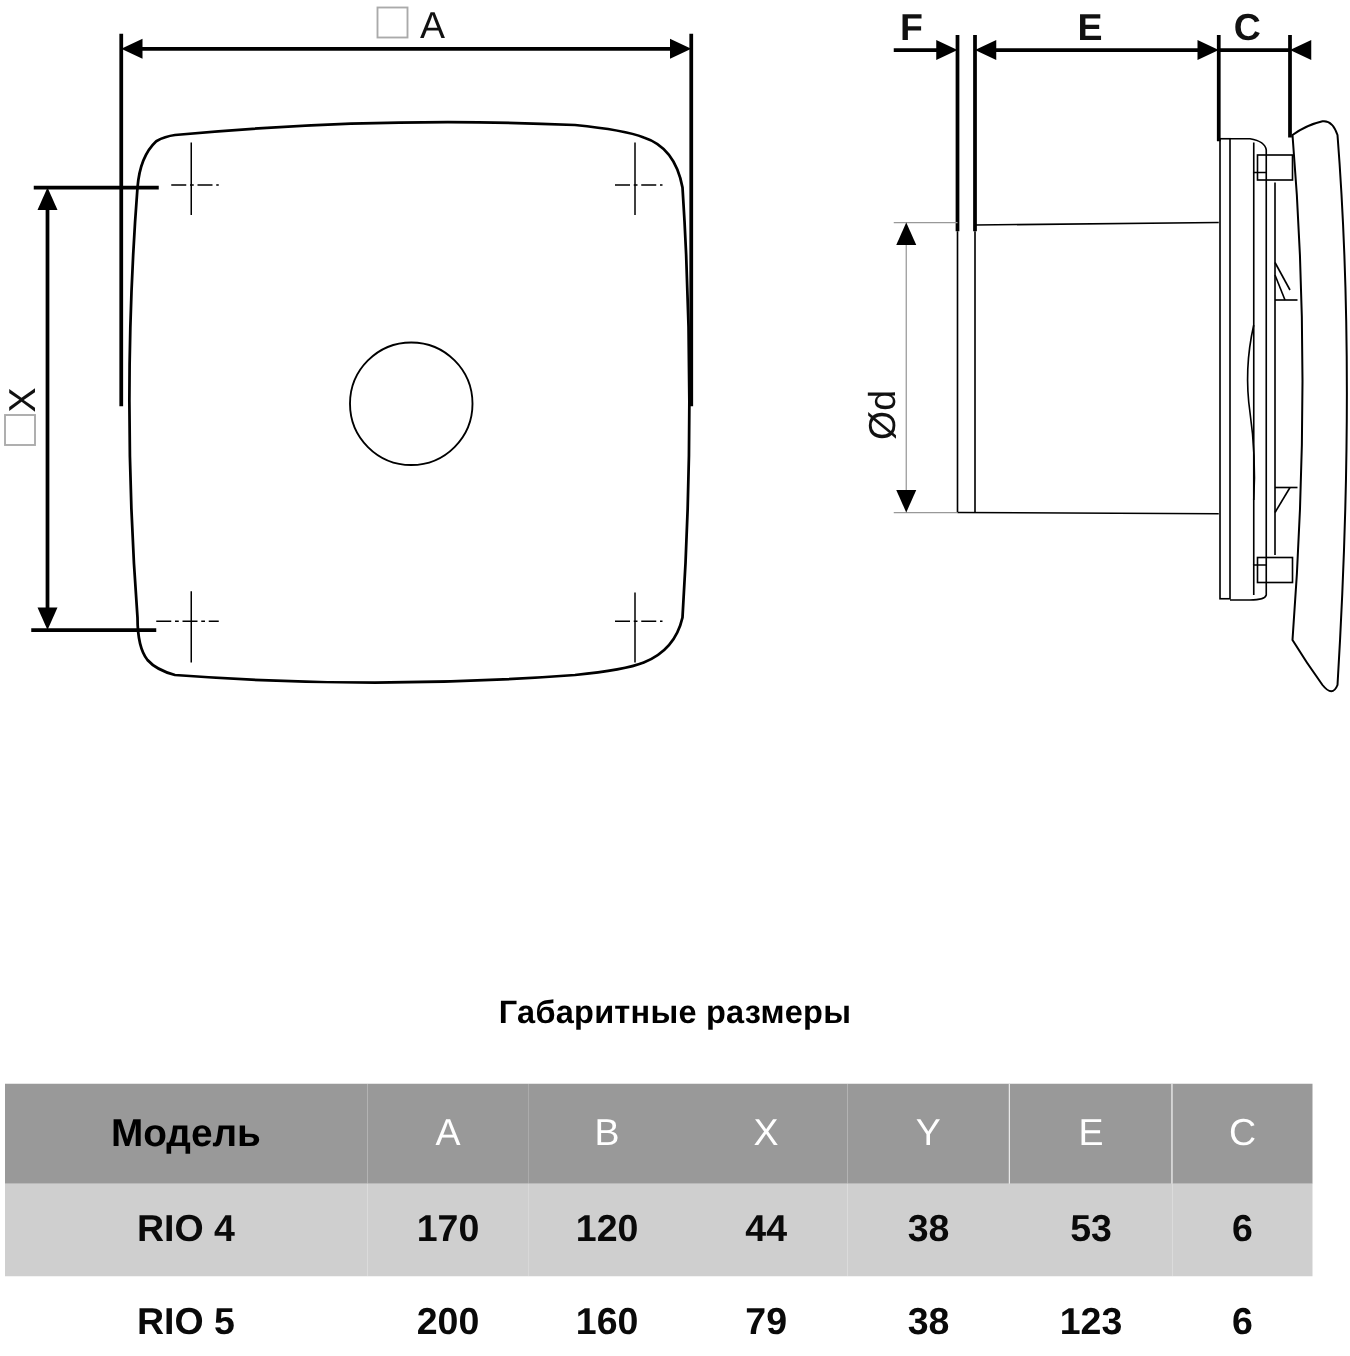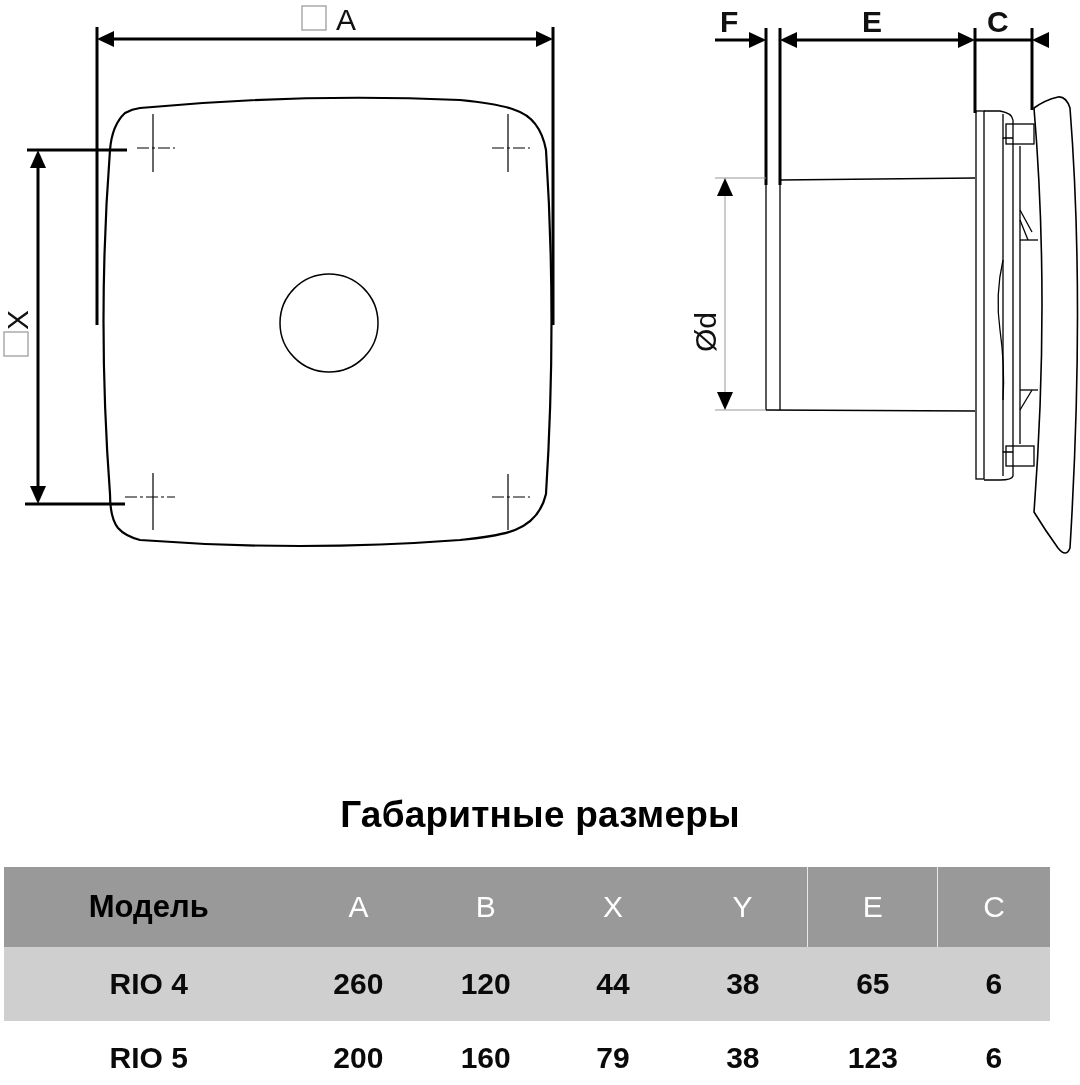--- a/index.html
+++ b/index.html
@@ -2,21 +2,21 @@
 <html><head>
 <meta charset="utf-8">
 <style>
   html, body { margin: 0; padding: 0; background: #ffffff; }
   body { width: 1080px; height: 1085px; position: relative; overflow: hidden;
          font-family: "Liberation Sans", "DejaVu Sans", sans-serif; color: #000; }
   .drawing { position: absolute; left: 0; top: 0; width: 1080px; height: 600px; }
   .dim-label { font-family: "Liberation Sans", sans-serif; font-size: 30px; fill: #111; }
   .dim-label-bold { font-family: "Liberation Sans", sans-serif; font-size: 30px; font-weight: bold; fill: #111; }
   .title { position: absolute; left: 0; width: 1080px; top: 794px; text-align: center;
-           font-size: 37px; font-weight: bold; letter-spacing: 0.2px; }
+           font-size: 26px; font-weight: bold; letter-spacing: 0.2px; }
   table.dims { position: absolute; left: 4px; top: 867px; width: 1046px; border-collapse: collapse; }
   table.dims th, table.dims td { text-align: center; font-weight: bold; padding: 0; }
   table.dims thead tr { background: #999999; height: 80px; padding-left: 28px; }
   table.dims th { font-size: 30px; color: #ffffff; font-weight: normal; }
   table.dims th.model-h { color: #000; font-weight: bold; font-size: 31px; }
   table.dims th.sep { border-left: 1px solid #e8e8e8; }
   table.dims tbody tr { height: 74px; }
   table.dims tbody tr.shaded { background: #cfcfcf; }
   table.dims td { font-size: 30px; color: #0a0a0a; }
 </style>
@@ -141,25 +141,25 @@
       <th style="width:125px">B</th>
       <th style="width:130px">X</th>
       <th style="width:130px">Y</th>
       <th class="sep" style="width:129px">E</th>
       <th class="sep" style="width:112px">C</th>
     </tr>
   </thead>
   <tbody>
     <tr class="shaded">
       <td>RIO 4</td>
-      <td>260</td>
+      <td>170</td>
       <td>120</td>
       <td>44</td>
       <td>38</td>
-      <td>65</td>
+      <td>53</td>
       <td>6</td>
     </tr>
     <tr>
       <td>RIO 5</td>
       <td>200</td>
       <td>160</td>
       <td>79</td>
       <td>38</td>
       <td>123</td>
       <td>6</td>

